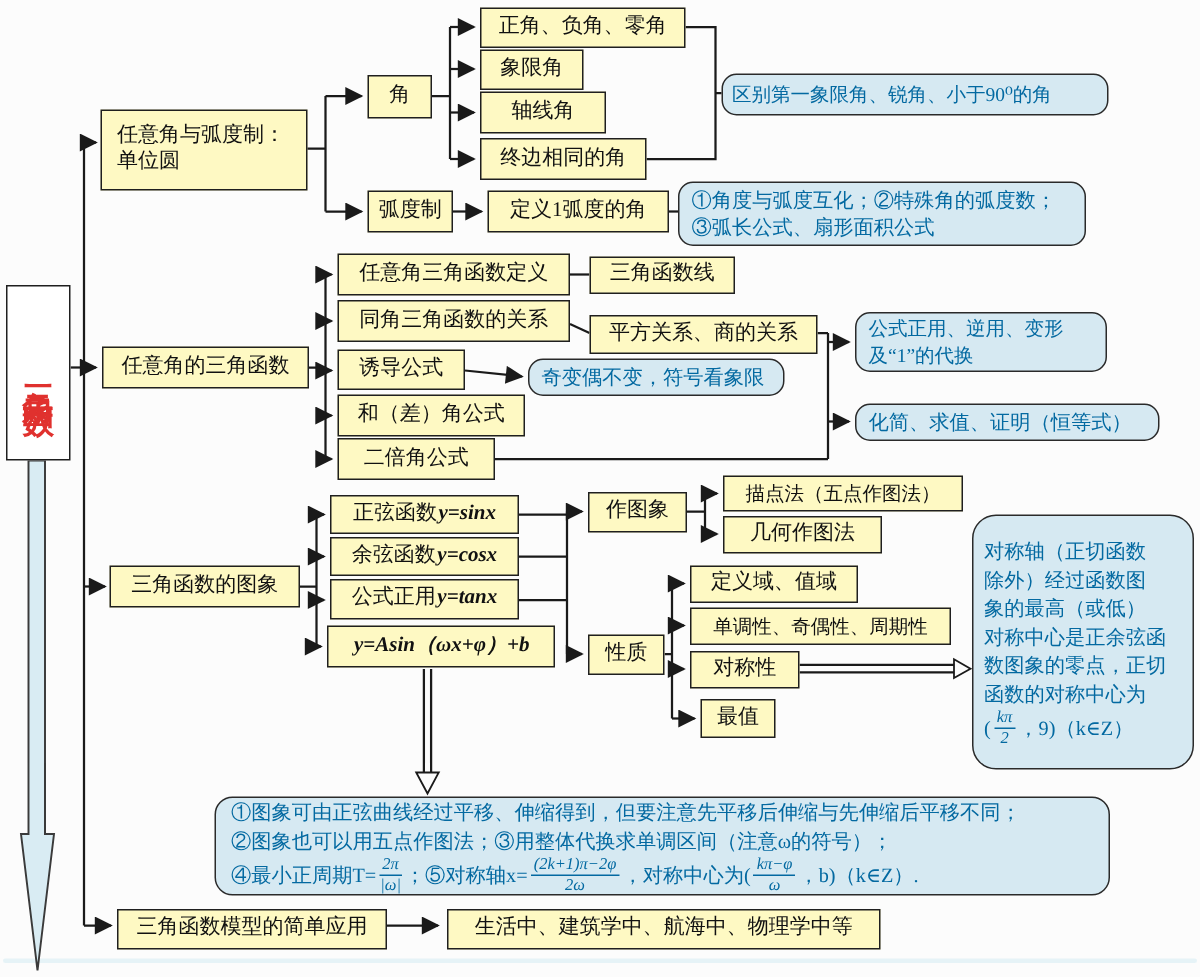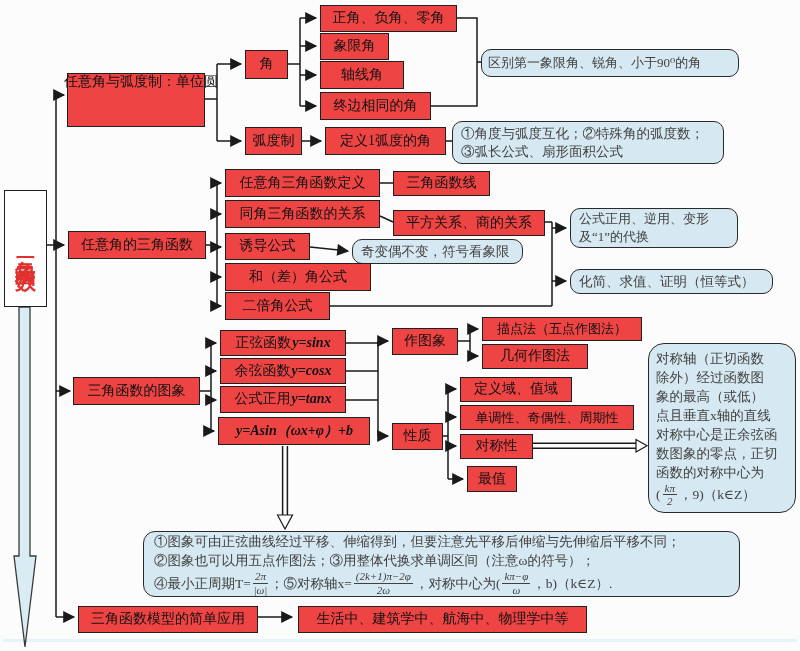--- a/index.html
+++ b/index.html
@@ -2,27 +2,27 @@
 <html><head>
 <meta charset="utf-8">
 <style>
   * { margin:0; padding:0; box-sizing:border-box; }
   html,body { width:800px; height:651px; }
   body {
     position:relative; background:#fcfcfc; overflow:hidden;
     font-family:"Liberation Serif","DejaVu Serif",serif; color:#111;
   }
   .box {
-    position:absolute; border:1.6px solid #1f1f1f; background:#ef4444;
+    position:absolute; border:1.6px solid #1f1f1f; background:#fef9c3;
     display:flex; align-items:center; justify-content:center;
     font-size:14px; white-space:nowrap; z-index:2; line-height:1.2;
   }
   .note {
     position:absolute; border:1.5px solid #2a2a2a; background:#d6e9f2;
-    border-radius:10px; color:#404040; font-size:13.5px;
+    border-radius:10px; color:#0369a1; font-size:13.5px;
     display:flex; flex-direction:column; justify-content:center;
     padding:2px 8px; z-index:2; white-space:nowrap; line-height:18px;
   }
   .it { font-style:italic; font-weight:bold; font-family:"Liberation Serif",serif; margin-left:1px; }
   .fline { display:flex; align-items:center; white-space:nowrap; }
   .frac {
     display:inline-flex; flex-direction:column; align-items:center;
     font-size:11px; line-height:1.1; margin:0 2px; font-style:italic;
   }
   .frac .fn { border-bottom:1px solid currentColor; padding:0 2px; }
@@ -108,21 +108,21 @@
   <path class="w" d="M282.6,446 V516 M287.4,446 V516" stroke-width="1.2"></path>
   <polygon points="277.5,515 285,529 292.5,515" fill="#fcfcfc" stroke="#1a1a1a" stroke-width="1.2"></polygon>
 
   <path class="w" d="M258,617 H292" marker-end="url(#ah)"></path>
 </svg>
 
 <div id="root-box">
   <span>三角函数</span>
 </div>
 
-<div class="box" style="left:67px;top:73px;width:138px;height:54px;flex-direction:row;align-items:flex-start;justify-content:center;padding-left:10px;">
+<div class="box" style="left:67px;top:73px;width:138px;height:54px;flex-direction:column;align-items:flex-start;justify-content:center;padding-left:10px;">
   <span>任意角与弧度制：</span>
   <span>单位圆</span>
 </div>
 <div class="box" style="left:245px;top:50px;width:43px;height:29px;">角</div>
 <div class="box" style="left:320px;top:5px;width:137px;height:27px;">正角、负角、零角</div>
 <div class="box" style="left:320px;top:33px;width:69px;height:27px;">象限角</div>
 <div class="box" style="left:320px;top:61px;width:84px;height:28px;">轴线角</div>
 <div class="box" style="left:320px;top:92px;width:111px;height:28px;">终边相同的角</div>
 <div class="note" style="left:481px;top:49px;width:258px;height:28px;font-size:13px;padding:0 6px;">区别第一象限角、锐角、小于90⁰的角</div>
 <div class="box" style="left:245px;top:127px;width:57px;height:28px;">弧度制</div>
@@ -132,21 +132,21 @@
   <span>③弧长公式、扇形面积公式</span>
 </div>
 
 <div class="box" style="left:68px;top:231px;width:138px;height:28px;">任意角的三角函数</div>
 <div class="box" style="left:225px;top:169px;width:155px;height:28px;">任意角三角函数定义</div>
 <div class="box" style="left:393px;top:171px;width:97px;height:25px;">三角函数线</div>
 <div class="box" style="left:225px;top:200px;width:155px;height:28px;">同角三角函数的关系</div>
 <div class="box" style="left:393px;top:210px;width:152px;height:26px;">平方关系、商的关系</div>
 <div class="box" style="left:225px;top:233px;width:85px;height:27px;">诱导公式</div>
 <div class="note" style="left:352px;top:239px;width:171px;height:25px;padding:0 8px;">奇变偶不变，符号看象限</div>
-<div class="box" style="left:225px;top:263px;width:146px;height:28px;">和（差）角公式</div>
+<div class="box" style="left:225px;top:263px;width:125px;height:28px;">和（差）角公式</div>
 <div class="box" style="left:225px;top:292px;width:105px;height:28px;">二倍角公式</div>
 <div class="note" style="left:570px;top:208px;width:168px;height:40px;align-items:flex-start;font-size:13px;">
   <span>公式正用、逆用、变形</span>
   <span>及“1”的代换</span>
 </div>
 <div class="note" style="left:570px;top:269px;width:203px;height:25px;padding:0 8px;">化简、求值、证明（恒等式）</div>
 
 <div class="box" style="left:73px;top:377px;width:127px;height:28px;">三角函数的图象</div>
 <div class="box" style="left:220px;top:330px;width:126px;height:26px;">
   <span>正弦函数</span>
@@ -169,21 +169,20 @@
 <div class="box" style="left:392px;top:423px;width:51px;height:27px;">性质</div>
 <div class="box" style="left:460px;top:377px;width:112px;height:25px;">定义域、值域</div>
 <div class="box" style="left:460px;top:405px;width:174px;height:25px;font-size:13px;">单调性、奇偶性、周期性</div>
 <div class="box" style="left:460px;top:434px;width:73px;height:25px;">对称性</div>
 <div class="box" style="left:467px;top:466px;width:50px;height:26px;">最值</div>
 
 <div class="note" style="left:648px;top:343px;width:148px;height:170px;align-items:flex-start;padding:4px 7px;line-height:19px;border-radius:16px;">
   <span>对称轴（正切函数</span>
   <span>除外）经过函数图</span>
   <span>象的最高（或低）</span>
-  <span>点且垂直x轴的直线</span>
   <span>对称中心是正余弦函</span>
   <span>数图象的零点，正切</span>
   <span>函数的对称中心为</span>
   <span class="fline">
     <span>(</span>
     <span class="frac">
         <span class="fn">kπ</span>
         <span>2</span>
       </span>
     <span>，9)（k∈Z）</span>

